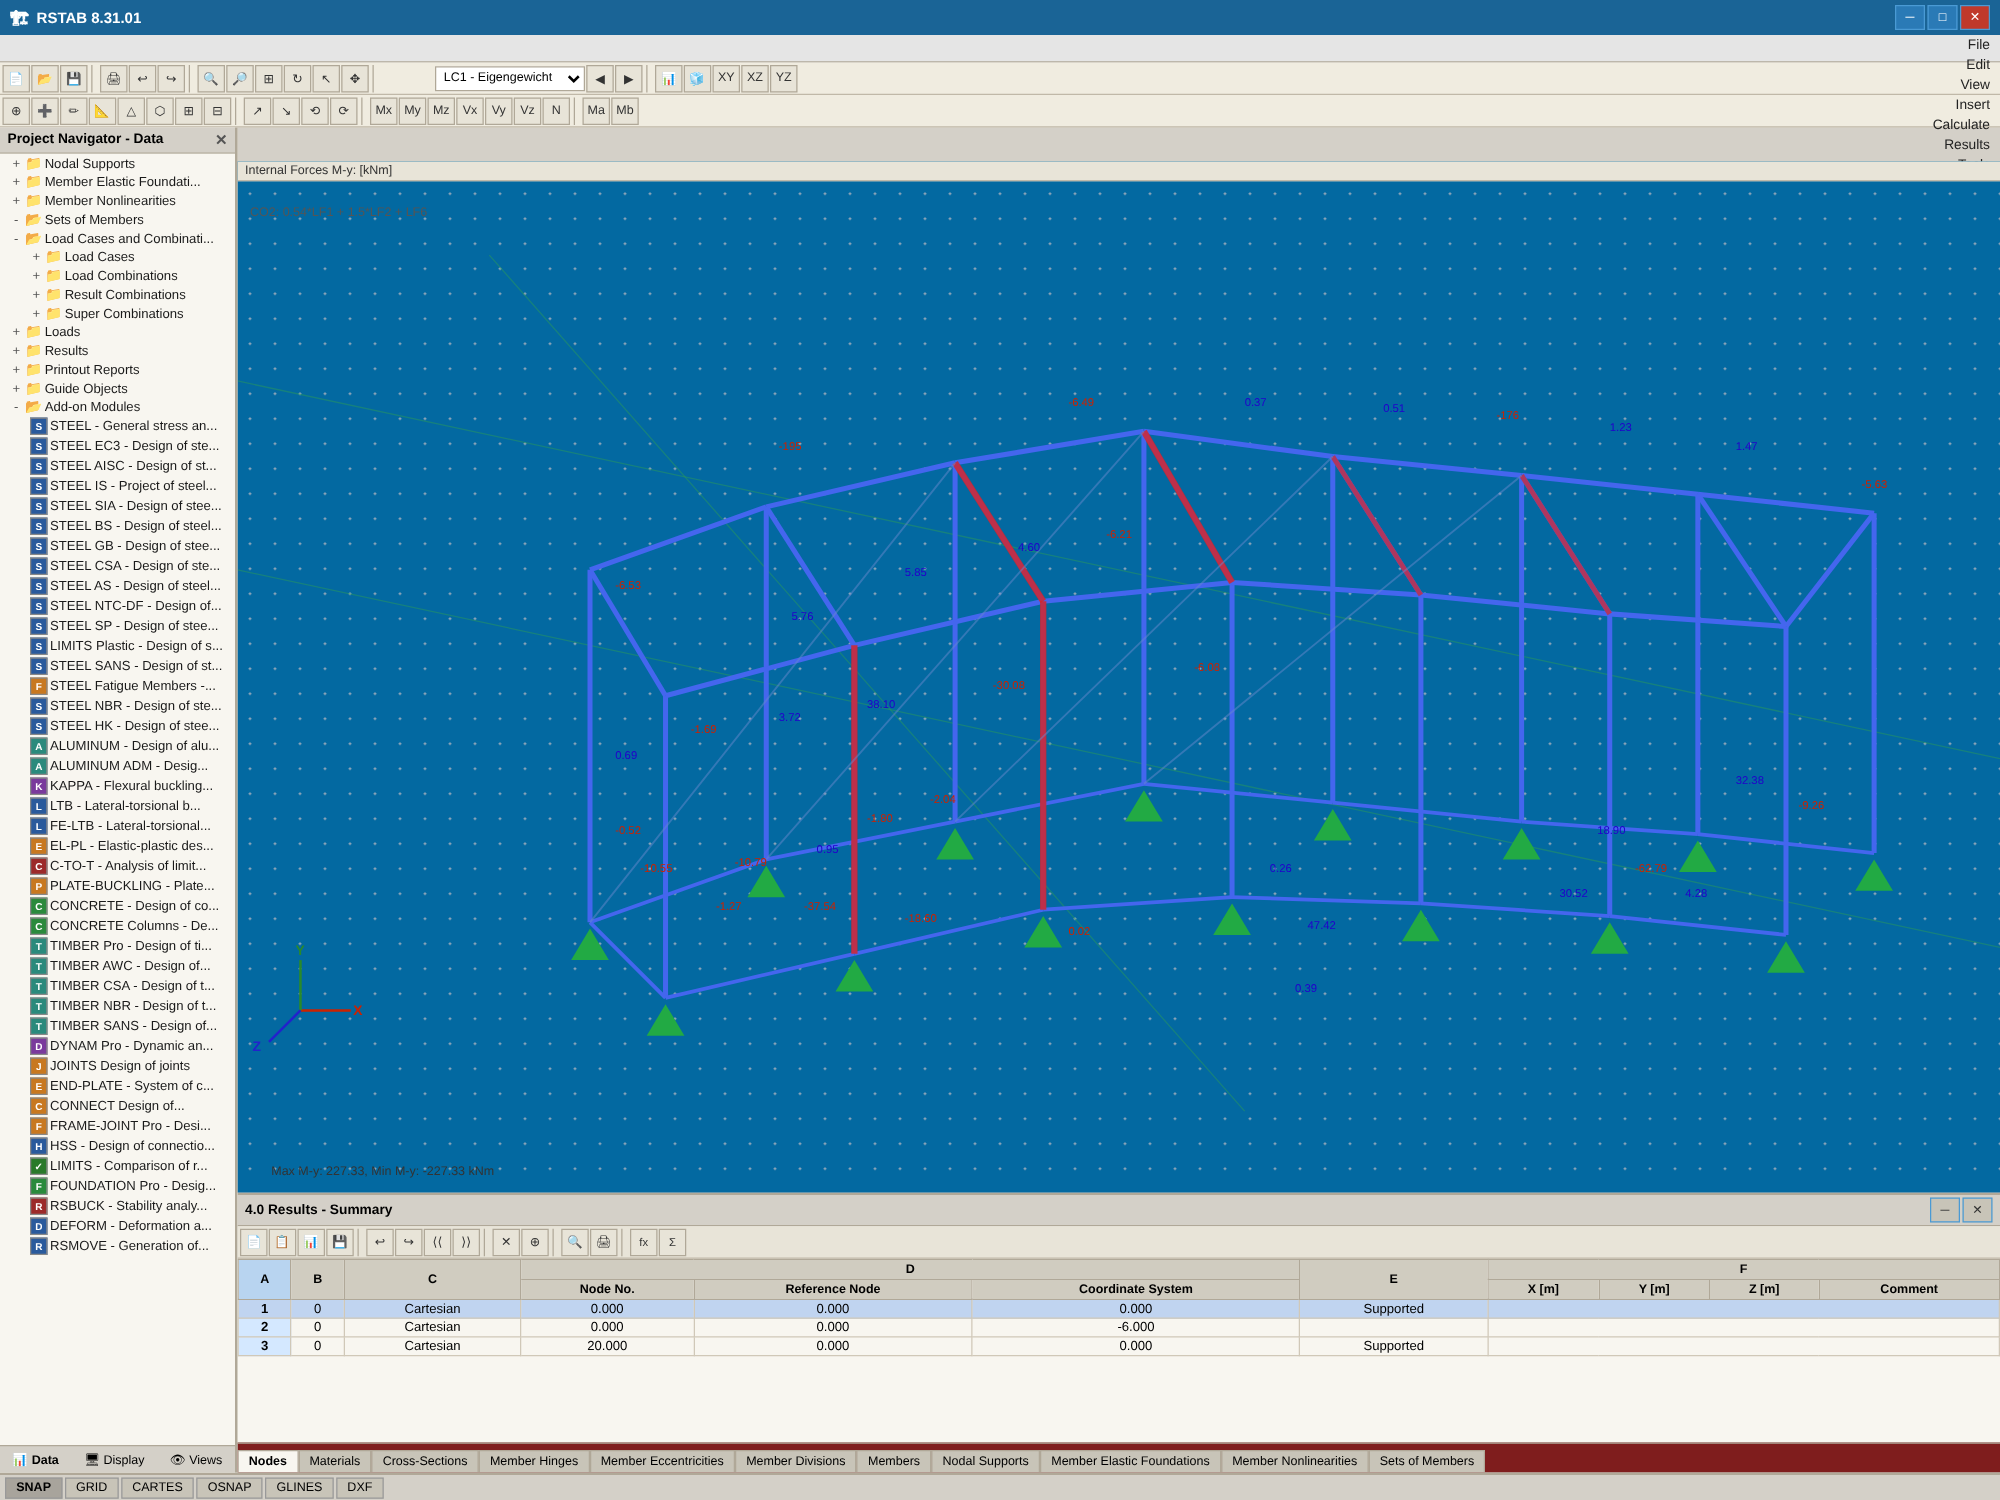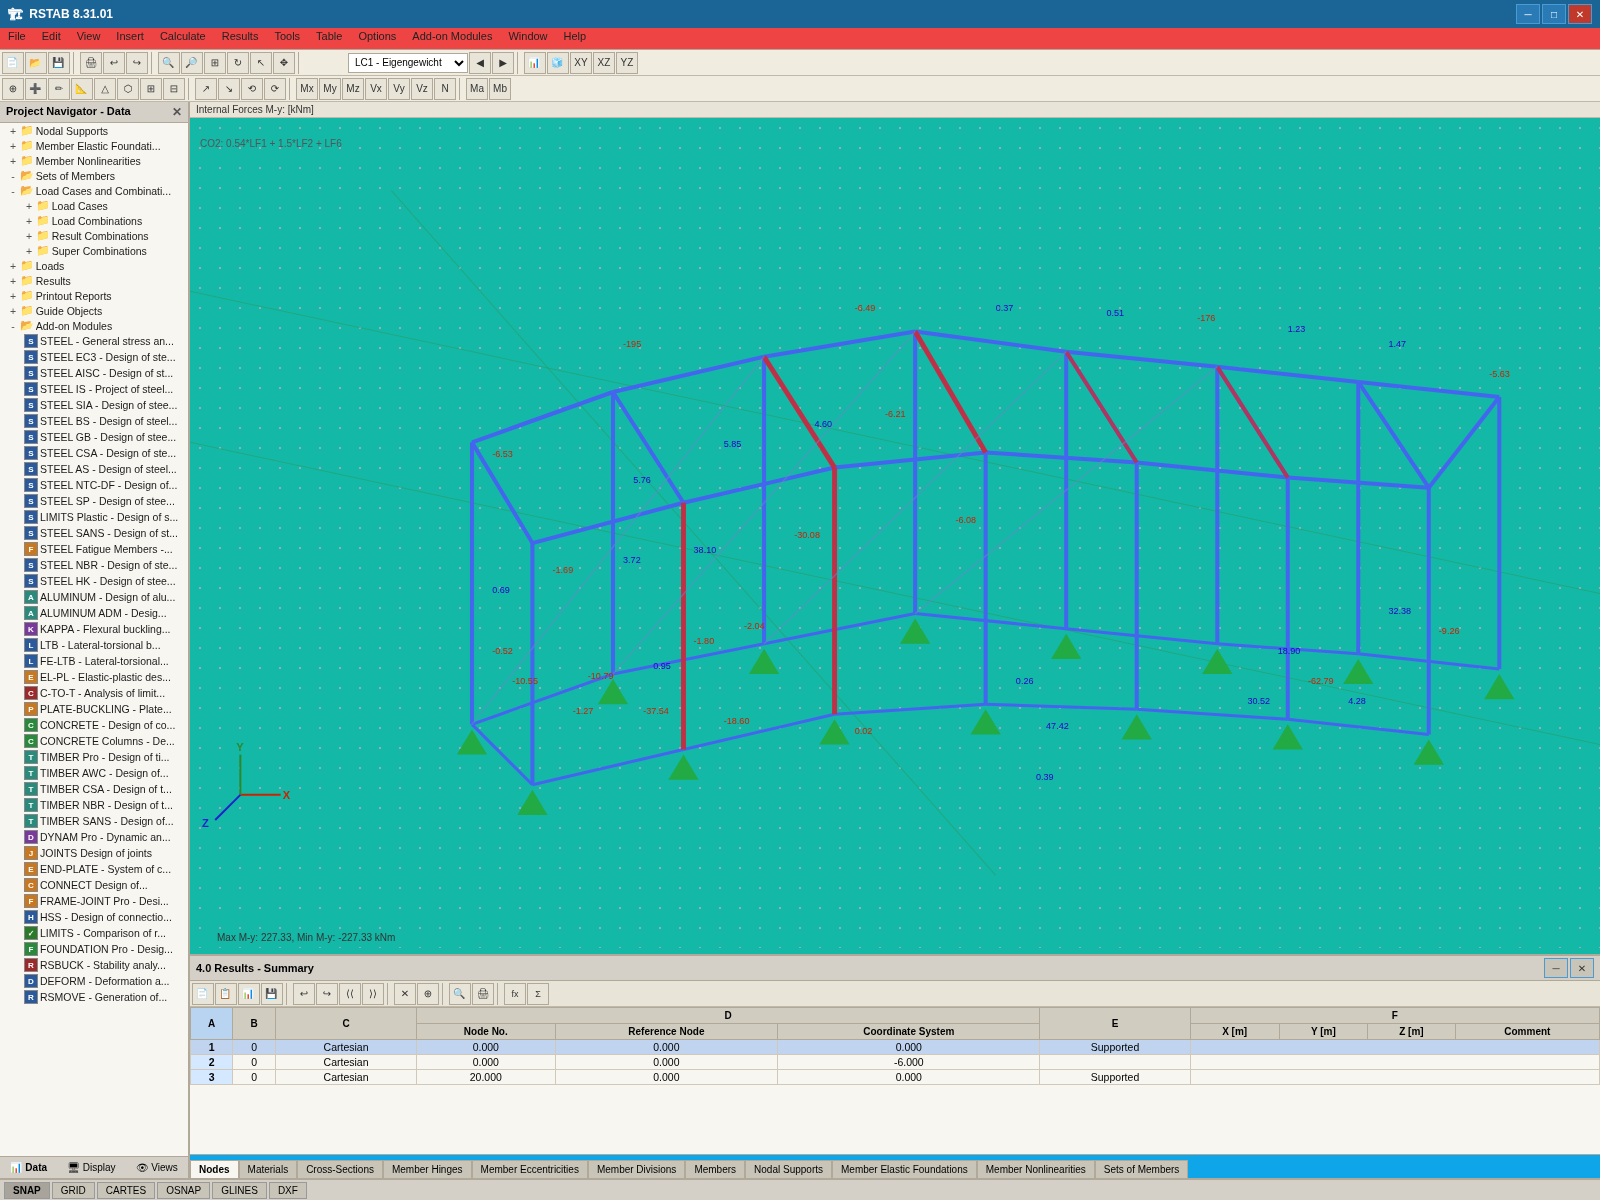--- a/index.html
+++ b/index.html
@@ -6,21 +6,21 @@
     body { font-family: 'Segoe UI', Tahoma, Arial, sans-serif; font-size: 11px; background: #d4d0c8; overflow: hidden; width: 1600px; height: 1200px; }
     
     
     #titlebar { background: #1a6496; color: white; height: 28px; display: flex; align-items: center; justify-content: space-between; padding: 0 8px; font-size: 12px; font-weight: bold; }
     #titlebar-left { display: flex; align-items: center; gap: 6px; }
     #titlebar-right { display: flex; gap: 2px; }
     .titlebar-btn { width: 24px; height: 20px; background: #2a7ab6; border: 1px solid #4a9ad4; color: white; cursor: pointer; display: flex; align-items: center; justify-content: center; font-size: 10px; }
     .titlebar-btn.close { background: #c0392b; }
     
     
-    #menubar { background: #ef4444; height: 22px; display: flex; align-items: flex-start; border-bottom: 1px solid #b0a898; }
+    #menubar { background: #e5e5e5; height: 22px; display: flex; align-items: flex-end; border-bottom: 1px solid #b0a898; flex-direction: column; }
     .menu-item { padding: 2px 8px; cursor: pointer; font-size: 11px; color: #222; }
     
     
     #toolbar1, #toolbar2 { background: #f0ece0; height: 26px; display: flex; align-items: center; border-bottom: 1px solid #c0b8a8; padding: 0 2px; gap: 1px; flex-wrap: nowrap; overflow: hidden; }
     .tb-btn { width: 22px; height: 22px; background: #e8e4d8; border: 1px solid #b0a898; cursor: pointer; display: flex; align-items: center; justify-content: center; font-size: 10px; color: #333; flex-shrink: 0; }
     .tb-sep { width: 4px; height: 22px; border-left: 1px solid #b0a898; margin: 0 2px; flex-shrink: 0; }
     .tb-dropdown { height: 20px; font-size: 10px; border: 1px solid #b0a898; background: white; padding: 0 2px; min-width: 120px; margin-left: 43px; }
     
     
     #main-layout { display: flex; height: calc(1200px - 28px - 22px - 26px - 26px - 22px); }
@@ -32,37 +32,37 @@
     
     .tree-item { padding: 1px 4px; cursor: pointer; white-space: nowrap; overflow: hidden; text-overflow: ellipsis; font-size: 10.5px; display: flex; align-items: center; gap: 2px; }
     .tree-expand { color: #555; width: 10px; text-align: center; flex-shrink: 0; }
     .tree-label { font-size: 10.5px; color: #1a1a1a; overflow: hidden; text-overflow: ellipsis; }
     .tree-module-icon { width: 14px; height: 14px; display: inline-flex; align-items: center; justify-content: center; border: 1px solid #888; font-size: 8px; font-weight: bold; flex-shrink: 0; color: white; }
     
     
     #right-area { flex: 1; display: flex; flex-direction: column; overflow: hidden; }
     
     
-    #view3d { flex: 1; background: #14b8a6; position: relative; overflow: hidden; min-height: 400px; }
+    #view3d { flex: 1; background: #0369a1; position: relative; overflow: hidden; min-height: 400px; margin-top: 27px; }
     #view3d-header { background: #e8e4d8; padding: 2px 6px; font-size: 10px; color: #333; border-bottom: 1px solid #c0b8a8; }
     #view3d-canvas { width: 100%; height: calc(100% - 22px); position: relative; background: radial-gradient(ellipse at center, #e8ecf4 0%, #d4d8e8 100%); }
     
     
     #results-panel { height: 200px; background: #f8f6f0; border-top: 2px solid #b0a898; display: flex; flex-direction: column; }
     #results-header { background: #d4d0c8; padding: 2px 6px; font-size: 11px; font-weight: bold; border-bottom: 1px solid #b0a898; display: flex; align-items: center; justify-content: space-between; }
     #results-toolbar { background: #e8e4d8; height: 26px; display: flex; align-items: center; padding: 0 2px; border-bottom: 1px solid #c0b8a8; gap: 1px; }
     #results-table { flex: 1; overflow: auto; }
     table { border-collapse: collapse; width: 100%; font-size: 10.5px; }
     th { background: #d0ccc0; border: 1px solid #b0a898; padding: 2px 4px; text-align: center; font-size: 10px; font-weight: bold; position: sticky; top: 0; }
     td { border: 1px solid #d0c8b8; padding: 1px 4px; text-align: center; }
     tr.selected-row td { background: #c0d4f0; }
     .col-a { background: #d4e8ff; font-weight: bold; }
     
     
-    #bottom-tabs { height: 24px; background: #0ea5e9; display: flex; align-items: flex-end; border-top: 1px solid #b0a898; overflow-x: auto; }
+    #bottom-tabs { height: 24px; background: #7f1d1d; display: flex; align-items: flex-end; border-top: 1px solid #b0a898; overflow-x: auto; }
     .btab { padding: 3px 8px; font-size: 10px; background: #c8c4b8; border: 1px solid #b0a898; border-bottom: none; cursor: pointer; white-space: nowrap; flex-shrink: 0; }
     .btab.active { background: #f8f6f0; font-weight: bold; }
     
     
     #statusbar { height: 22px; background: #d4d0c8; border-top: 2px solid #b0a898; display: flex; align-items: center; gap: 2px; padding: 0 4px; }
     .status-tab { padding: 2px 8px; background: #c8c4b8; border: 1px solid #999; font-size: 10px; cursor: pointer; }
     .status-tab.active { background: #a8a49c; font-weight: bold; }
     
     
     #left-panel-bottom { background: #d4d0c8; height: 22px; border-top: 1px solid #b0a898; display: flex; justify-content: space-around; align-items: center; }

